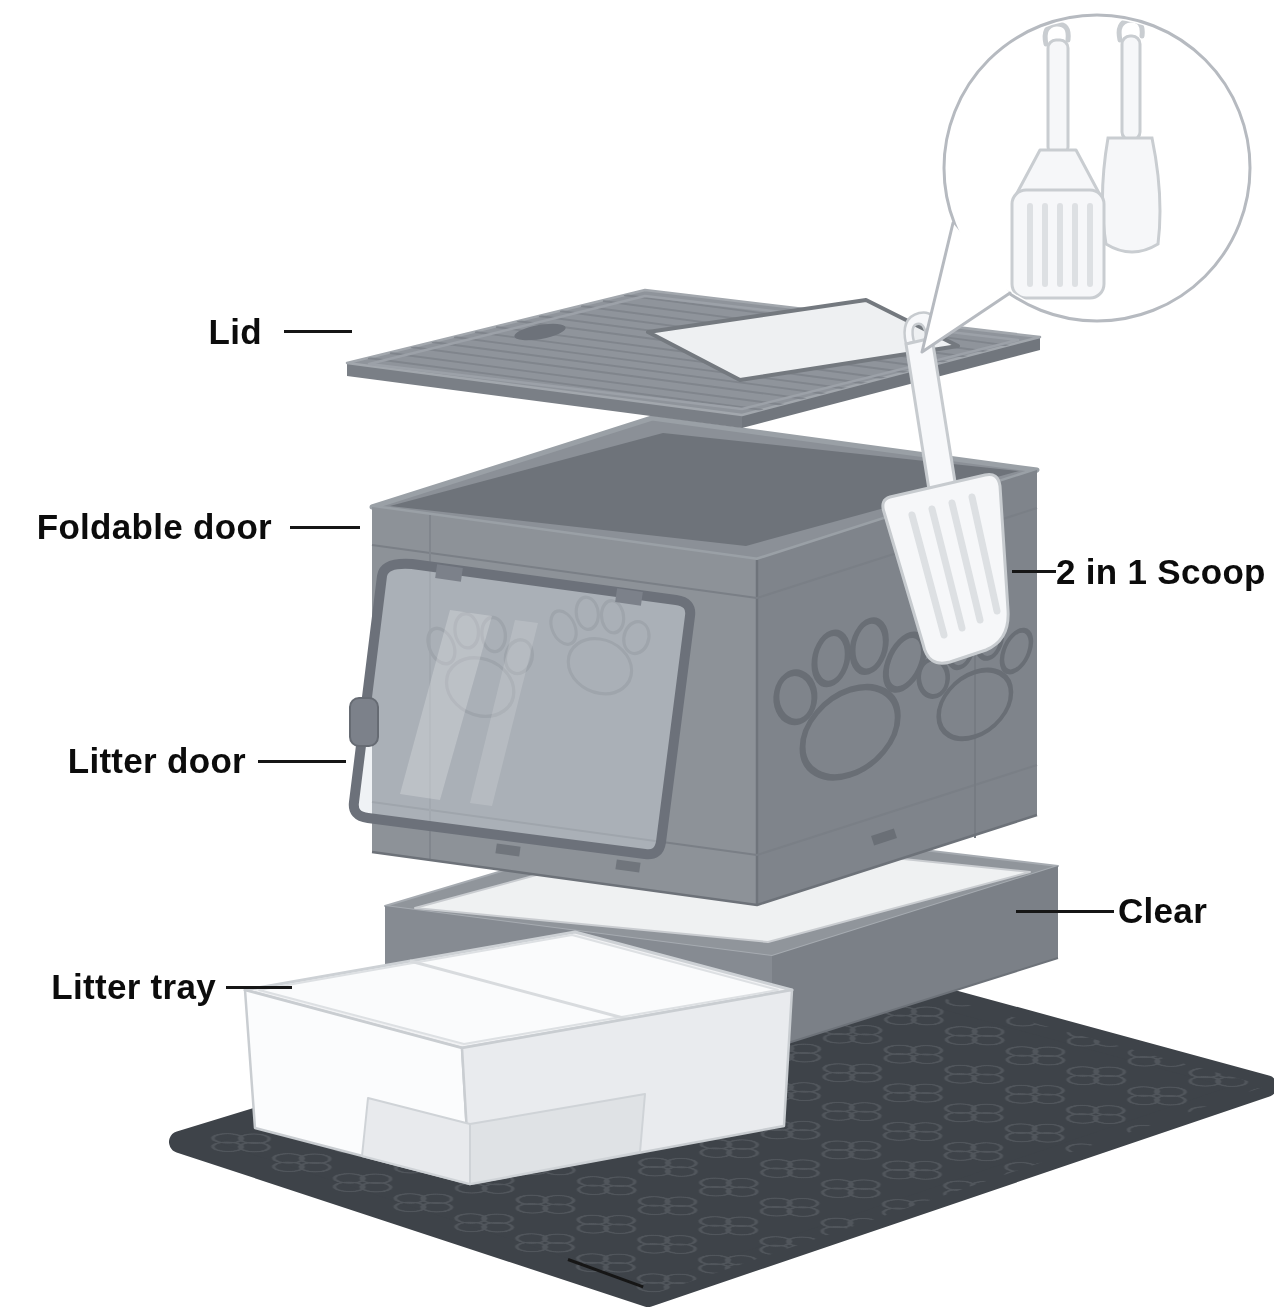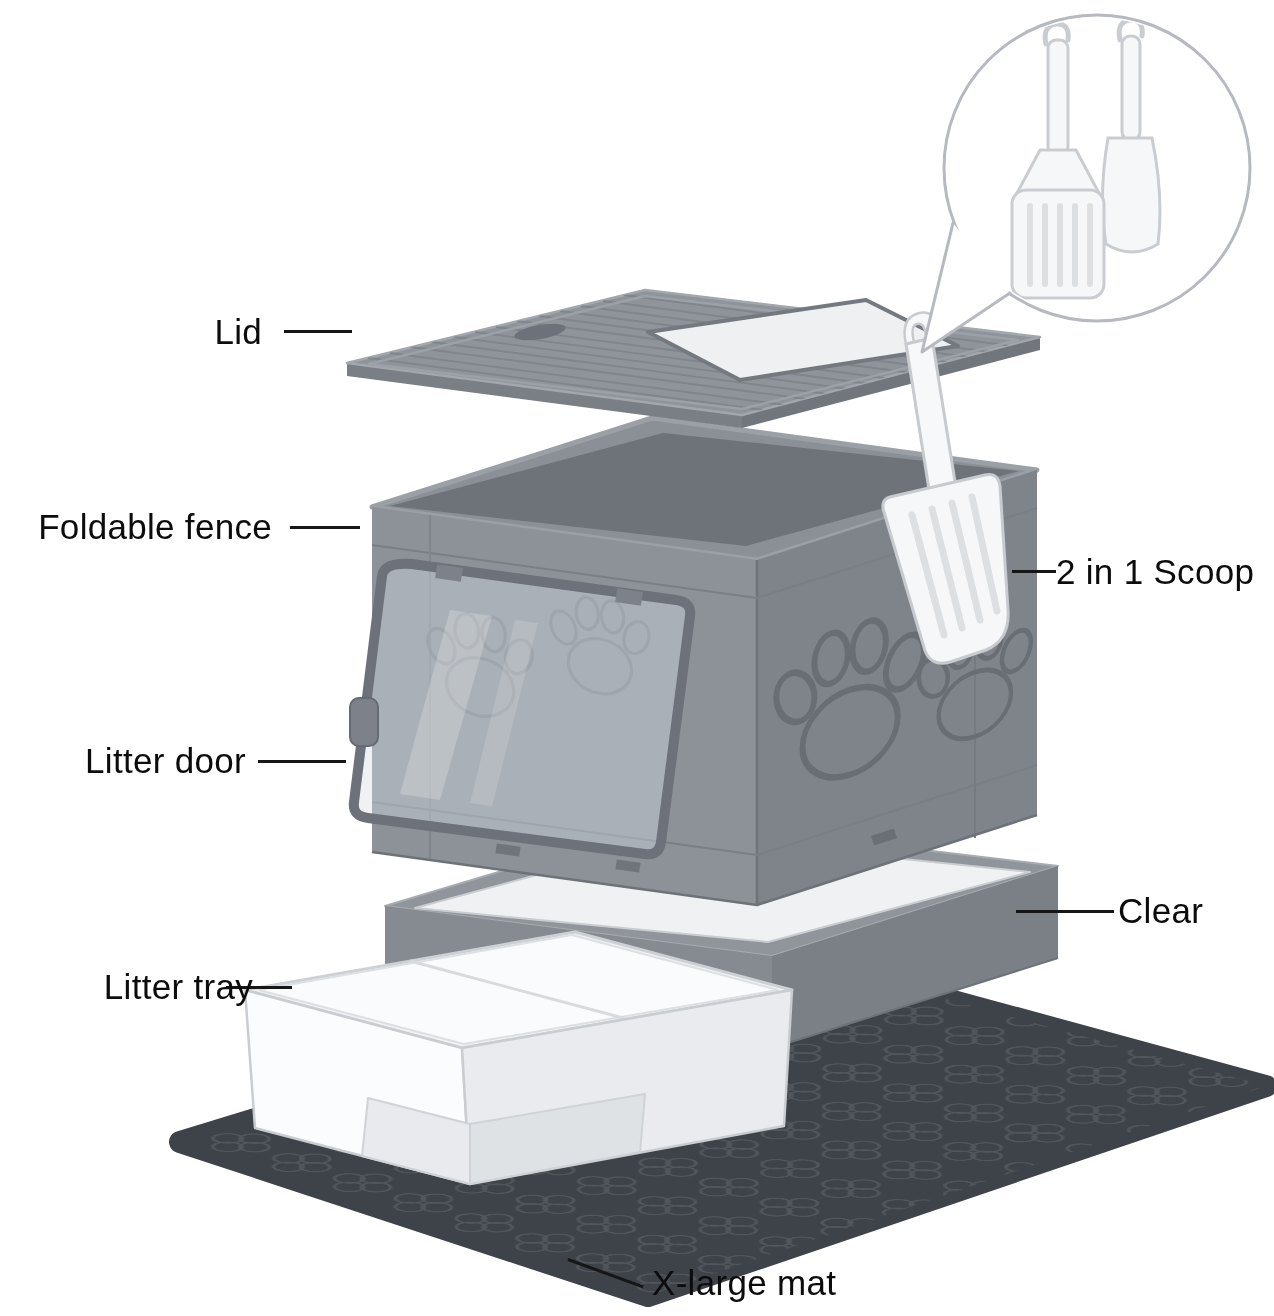--- a/index.html
+++ b/index.html
@@ -1,19 +1,19 @@
 <!DOCTYPE html>
 <html><head>
 <meta charset="utf-8">
 <style>
   html,body{margin:0;padding:0;background:#fff;}
   .stage{position:relative;width:1274px;height:1316px;background:#ffffff;overflow:hidden;
          font-family:"Liberation Sans",sans-serif;}
   .stage svg{position:absolute;left:0;top:0;}
-  .label{position:absolute;font-weight:400;font-size:35px;line-height:40px;color:#0c0c0c;
+  .label{position:absolute;font-weight:700;font-size:35px;line-height:40px;color:#0c0c0c;
          white-space:nowrap;letter-spacing:.3px;}
   .leader{position:absolute;height:3px;background:#161616;}
 </style>
 </head>
 <body>
 
 <div class="stage">
 
   <svg width="1274" height="1316" viewBox="0 0 1274 1316">
     <defs>
@@ -155,20 +155,19 @@
 
   <div class="leader" style="left:284px;top:330px;width:68px;"></div>
   <div class="leader" style="left:290px;top:526px;width:70px;"></div>
   <div class="leader" style="left:258px;top:760px;width:88px;"></div>
   <div class="leader" style="left:226px;top:986px;width:66px;"></div>
   <div class="leader" style="left:1012px;top:570px;width:44px;"></div>
   <div class="leader" style="left:1016px;top:910px;width:98px;"></div>
   <div class="leader" style="left:568px;top:1258px;width:80px;transform:rotate(20deg);transform-origin:left center;"></div>
 
   <div class="label" style="left:0;top:312px;width:262px;text-align:right;">Lid</div>
-  <div class="label" style="left:0;top:507px;width:272px;text-align:right;">Foldable fence</div>
+  <div class="label" style="left:0;top:507px;width:272px;text-align:right;">Foldable door</div>
   <div class="label" style="left:0;top:741px;width:246px;text-align:right;">Litter door</div>
-  <div class="label" style="left:0;top:967px;width:216px;text-align:right;padding-left:37px;">Litter tray</div>
+  <div class="label" style="left:0;top:967px;width:216px;text-align:right;">Litter tray</div>
   <div class="label" style="left:1056px;top:552px;">2 in 1 Scoop</div>
   <div class="label" style="left:1118px;top:891px;">Clear</div>
-  <div class="label" style="left:652px;top:1263px;">X-large mat</div>
 
 </div>
 
 </body></html>

